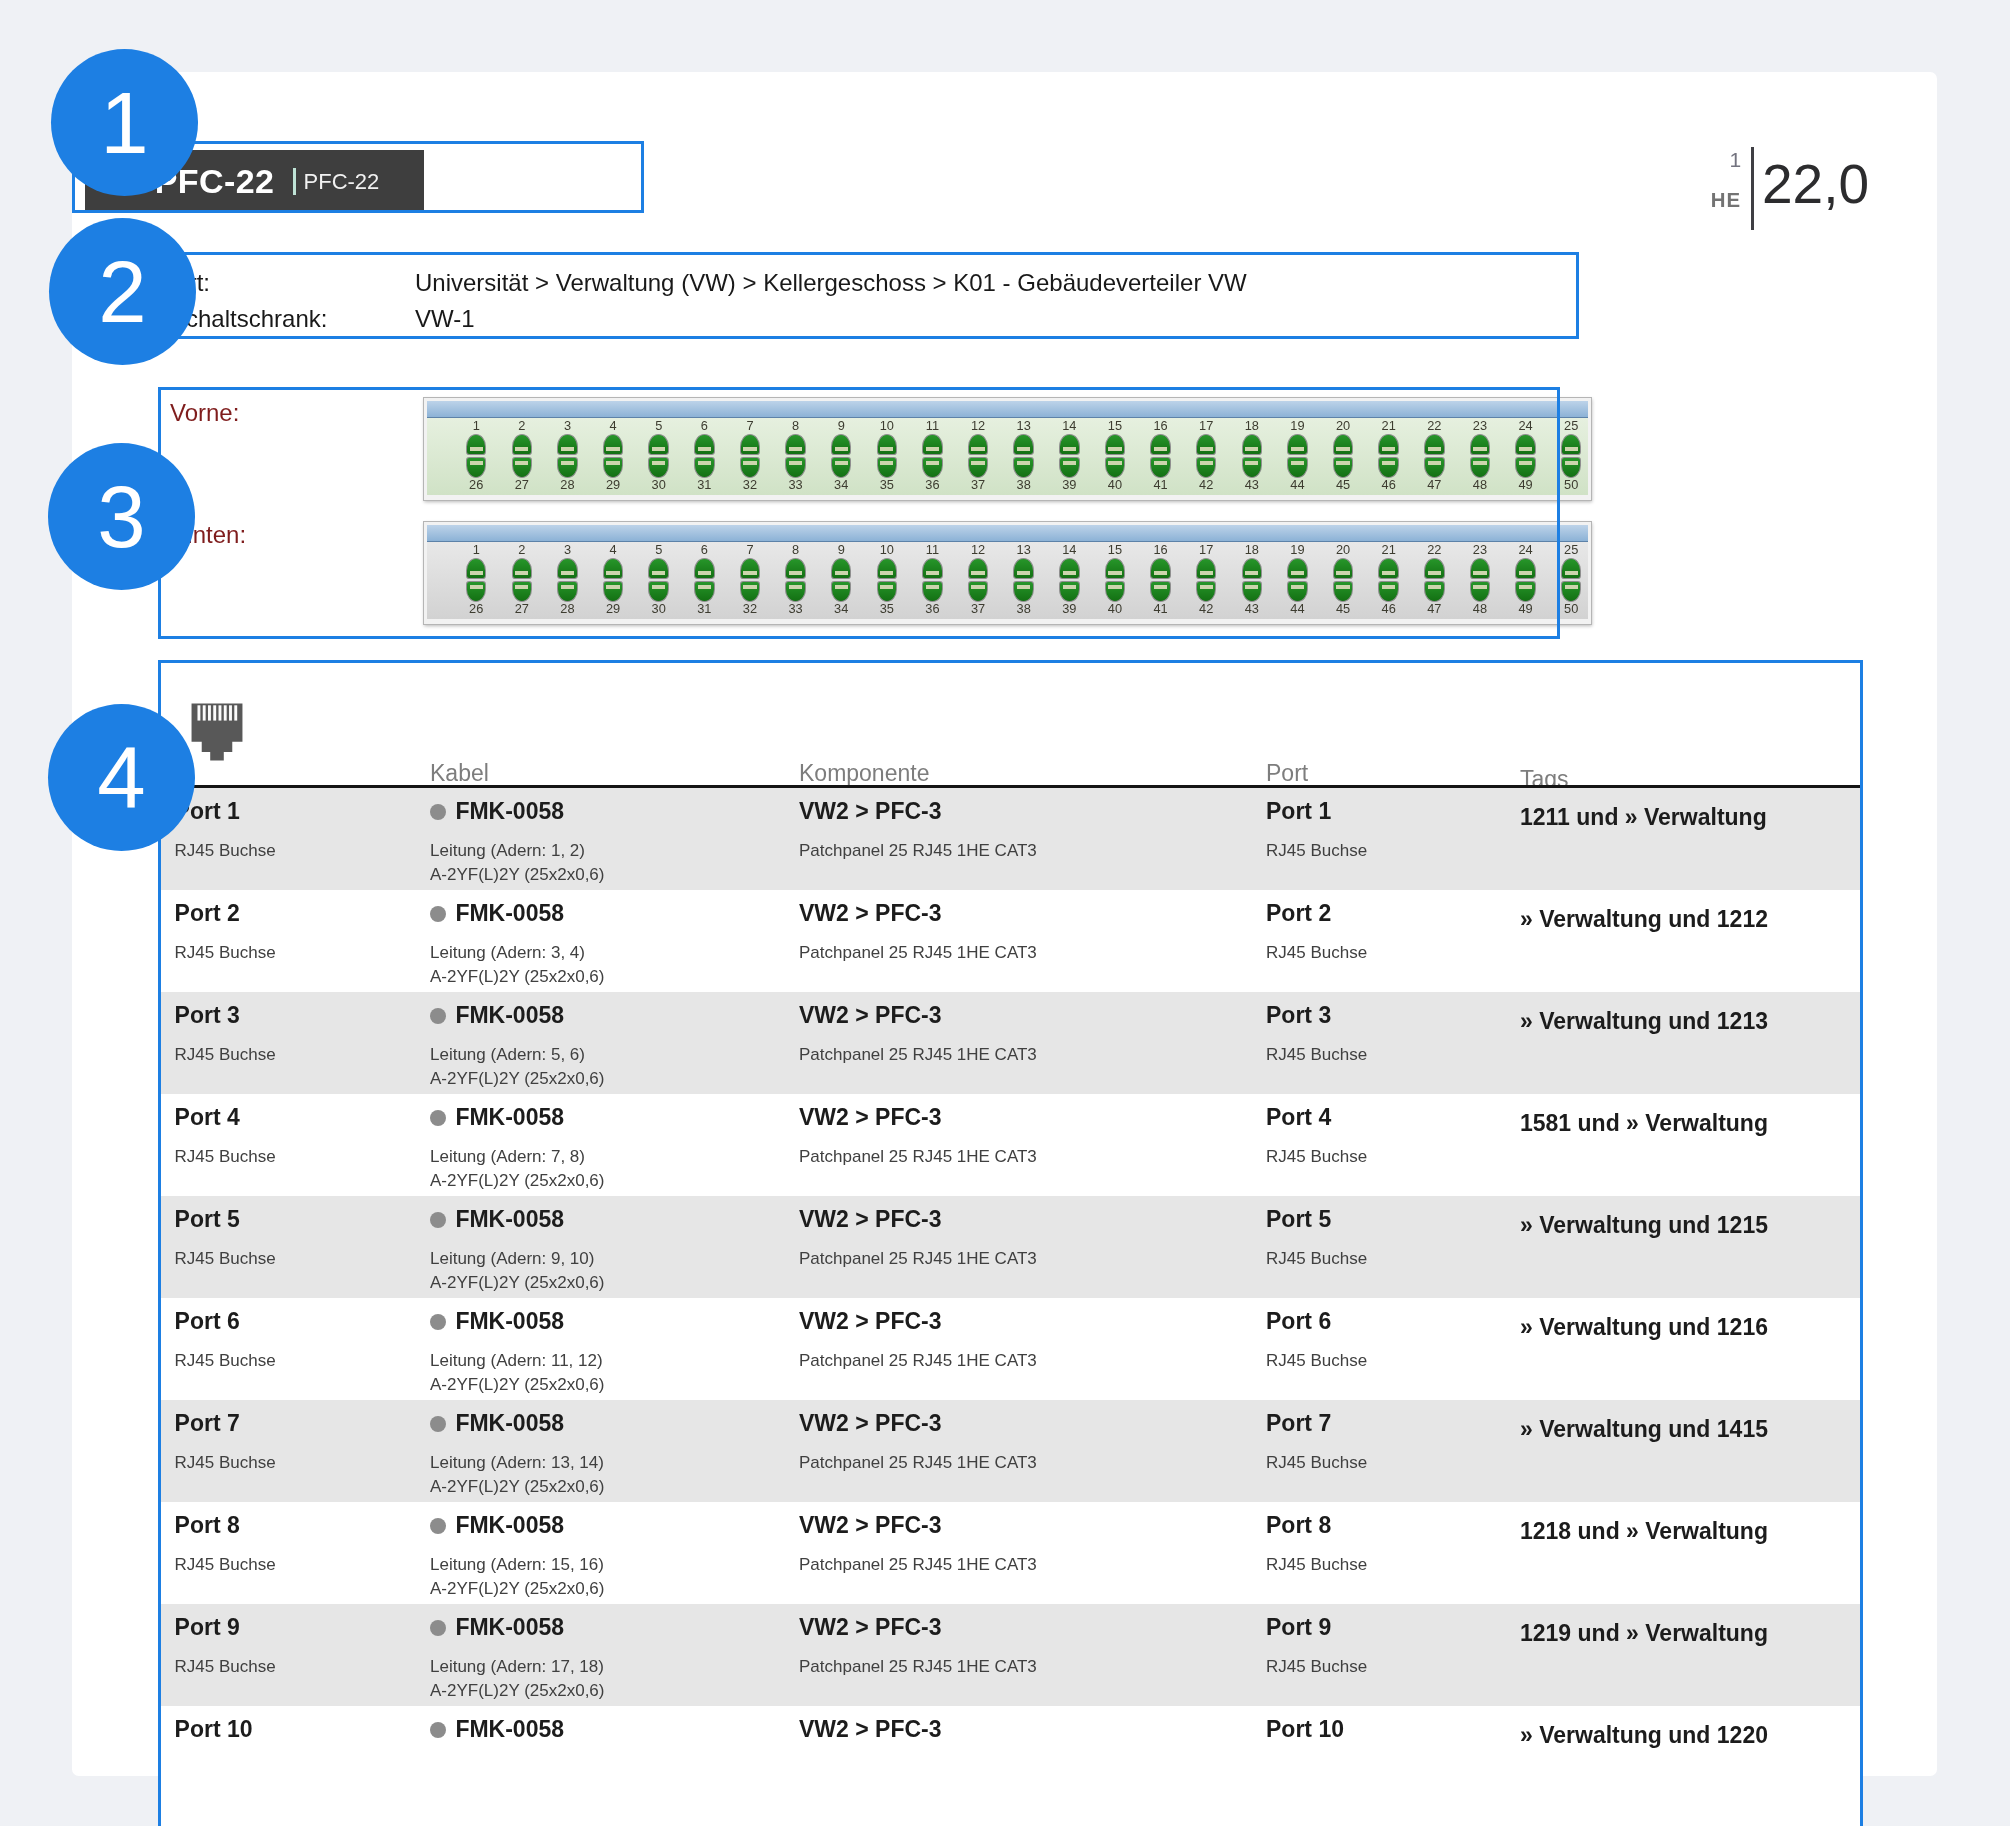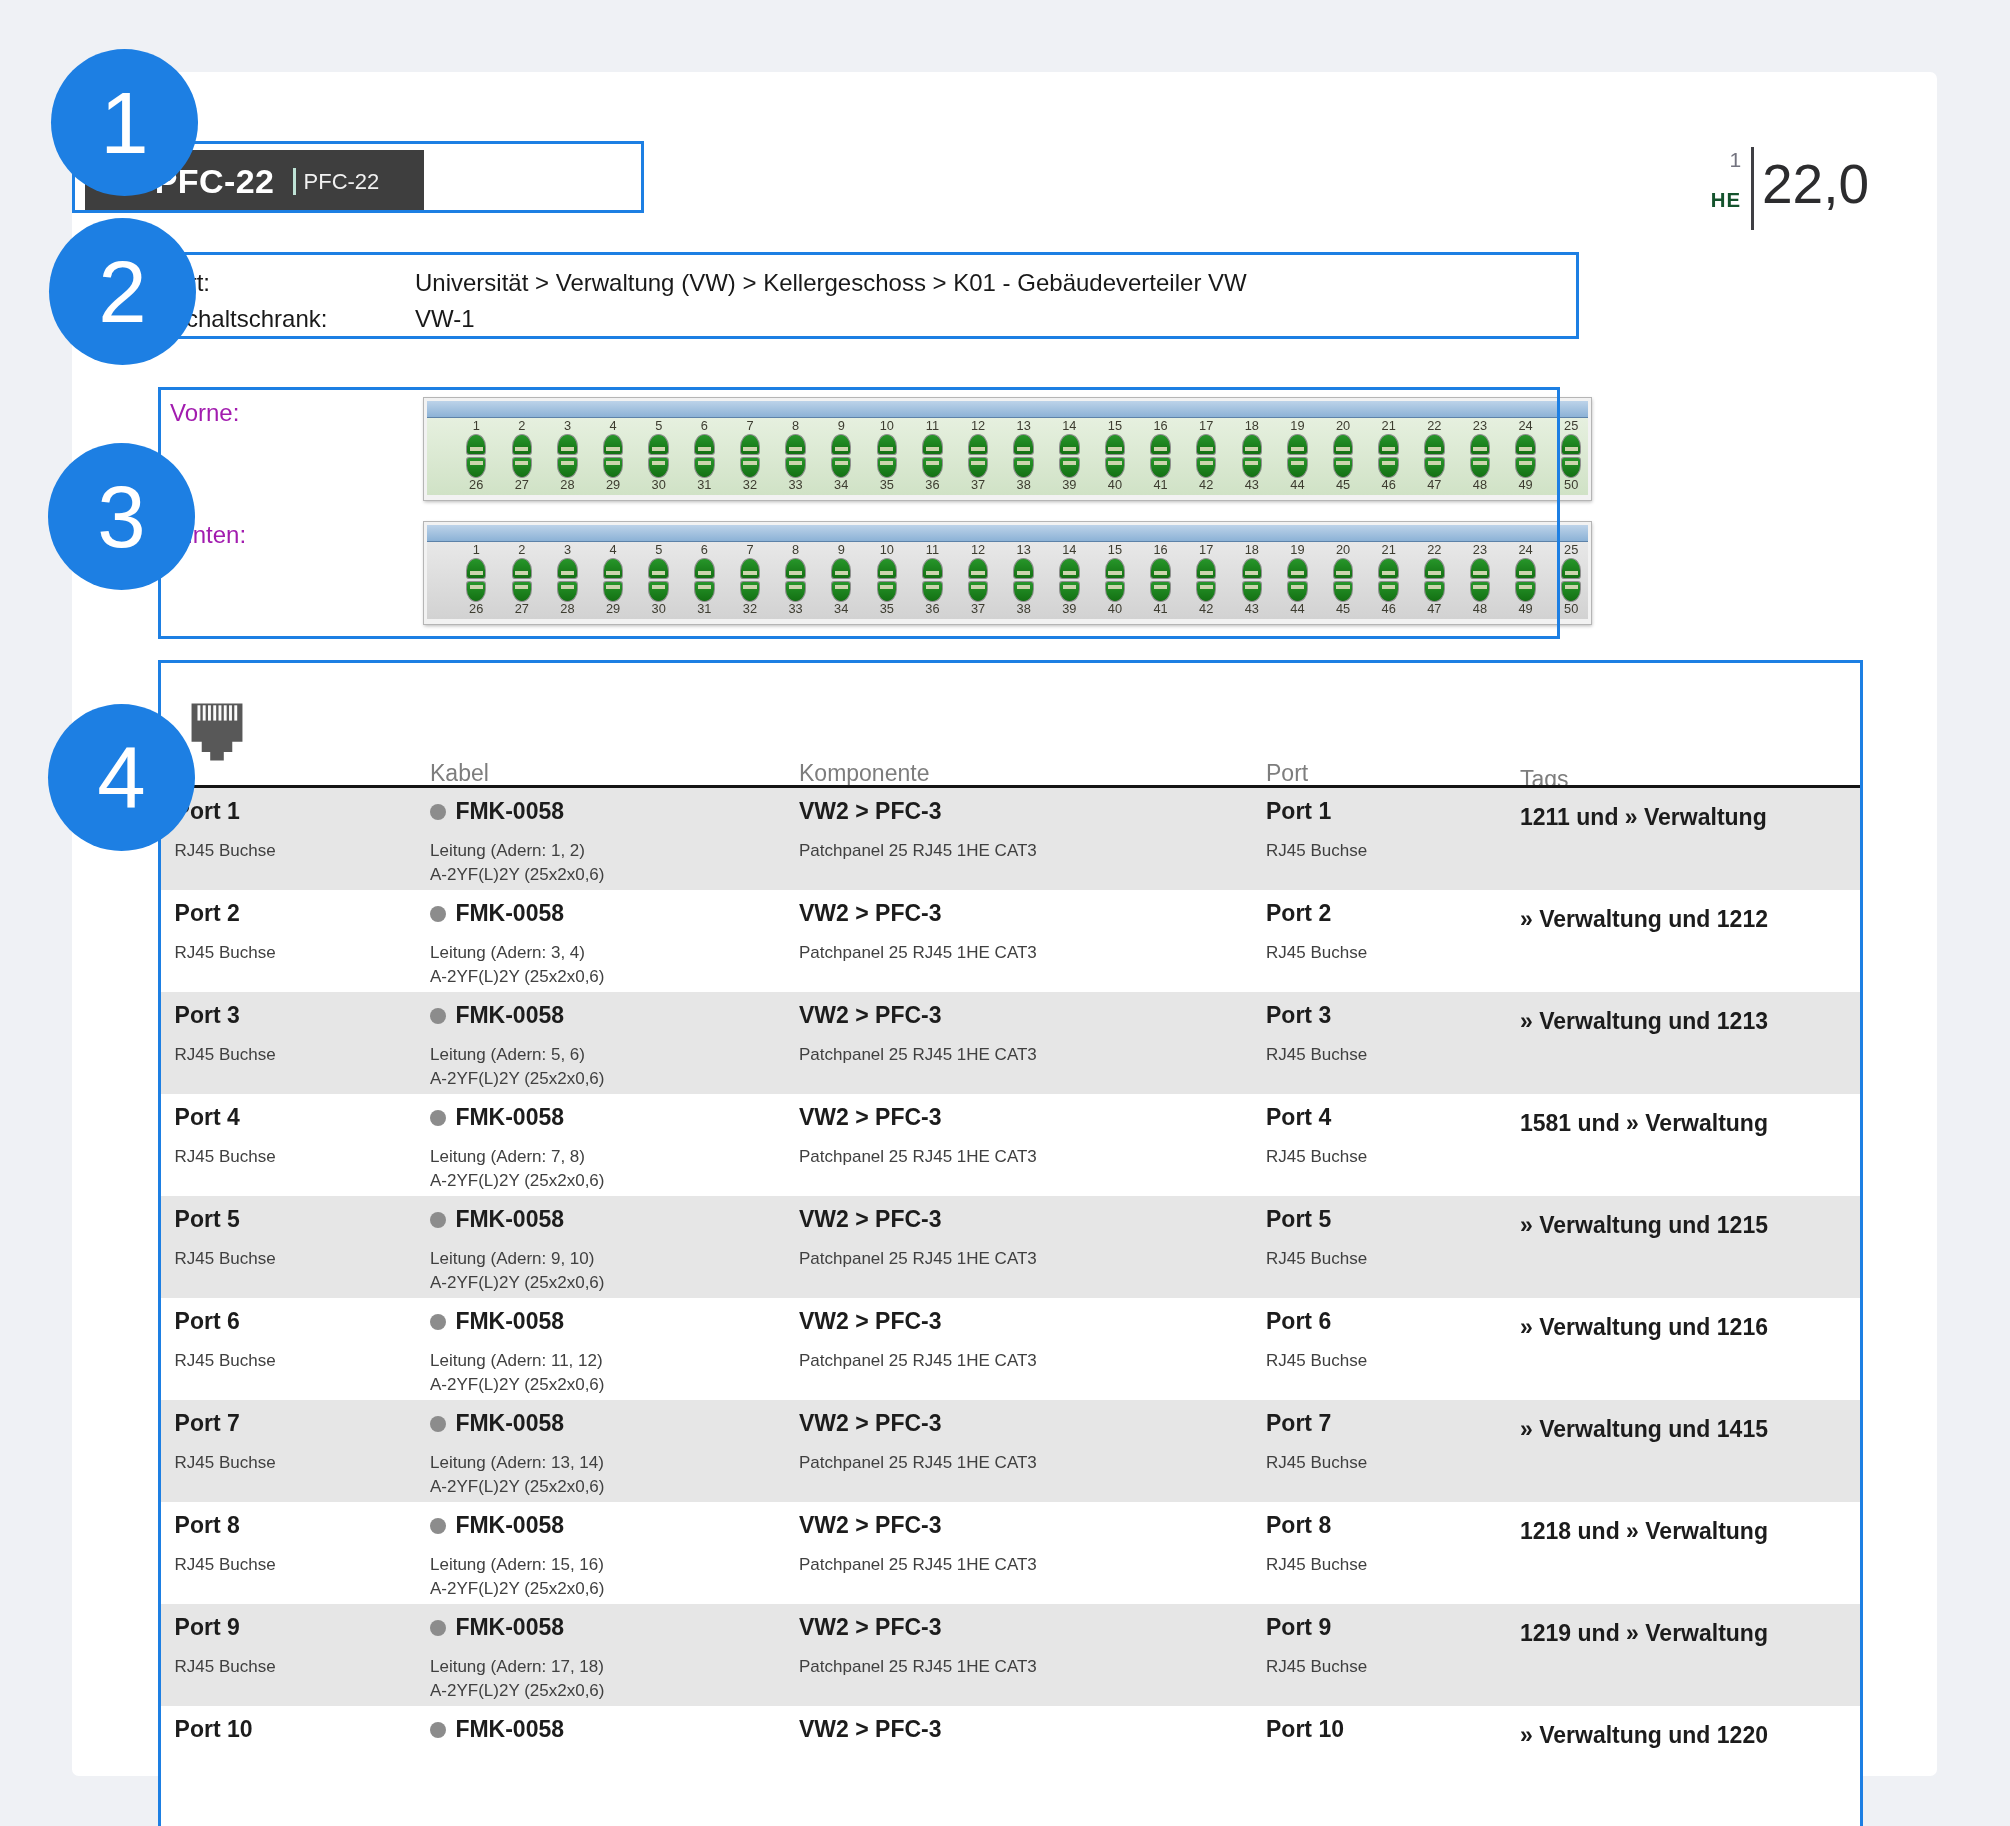--- a/index.html
+++ b/index.html
@@ -29,31 +29,31 @@
   .titlebar { position:absolute; left:85px; top:150px; width:339px; height:63px; background:#3e3e3e;
     display:flex; align-items:center; z-index:10; }
   .titlebar .chev { margin-left:39px; color:#a9b3bb; font-size:31px; font-weight:bold; }
   .titlebar .title { margin-left:20.4px; color:#ffffff; font-size:34px; font-weight:bold; letter-spacing:0.4px; }
   .titlebar .tsep { margin-left:19px; width:2.6px; height:27px; background:#bfe3d6; }
   .titlebar .subtitle { margin-left:7.7px; color:#f1f1f1; font-size:22px; }
 
   
   .he-wrap { position:absolute; left:1704px; top:145px; width:213px; height:95px; z-index:10; }
   .he-count { position:absolute; left:25.6px; top:3.4px; font-size:21px; color:#73737f; }
-  .he-unit  { position:absolute; left:6.8px;  top:44px; font-size:20.4px; font-weight:bold; color:#14532d; letter-spacing:0.9px; }
+  .he-unit  { position:absolute; left:6.8px;  top:44px; font-size:20.4px; font-weight:bold; color:#737373; letter-spacing:0.9px; }
   .he-div   { position:absolute; left:47px; top:1.7px; width:2.6px; height:83px; background:#3f3f44; }
   .he-value { position:absolute; left:58px; top:6.8px; font-size:55px; color:#2c2c2e; }
 
   
   .loc { position:absolute; font-size:24px; color:#191919; white-space:nowrap; z-index:10; }
   #loc-l1 { left:170px; top:269px; } #loc-v1 { left:415px; top:269px; }
   #loc-l2 { left:170px; top:305px; } #loc-v2 { left:415px; top:305px; }
 
   
-  .panel-label { position:absolute; font-size:24px; color:#a21caf; z-index:10; }
+  .panel-label { position:absolute; font-size:24px; color:#7f1d1d; z-index:10; }
   #label-front { left:170px; top:399px; } #label-back { left:170px; top:521px; }
 
   
   .panel { position:absolute; left:423px; width:1169px; height:104px; background:#f2f2f2;
     border:0.9px solid #b5b5b5; box-shadow:0.9px 1.7px 3.4px rgba(0,0,0,.28); padding:3.4px; z-index:10; }
   #panel-front { top:397px; } #panel-back { top:521px; }
   .panel-titlebar { height:17px; background:linear-gradient(#bdd3e9,#8cb2d6); border-bottom:1.7px solid #5d82a8; }
   .panel-body { height:77px; display:flex; justify-content:space-between; padding:0.9px 3.4px 0.9px 36px; }
   .panel-body.front { background:linear-gradient(#e6f0df,#d0e2c6); }
   .panel-body.back  { background:linear-gradient(#e8e8e8,#d2d2d2); }

